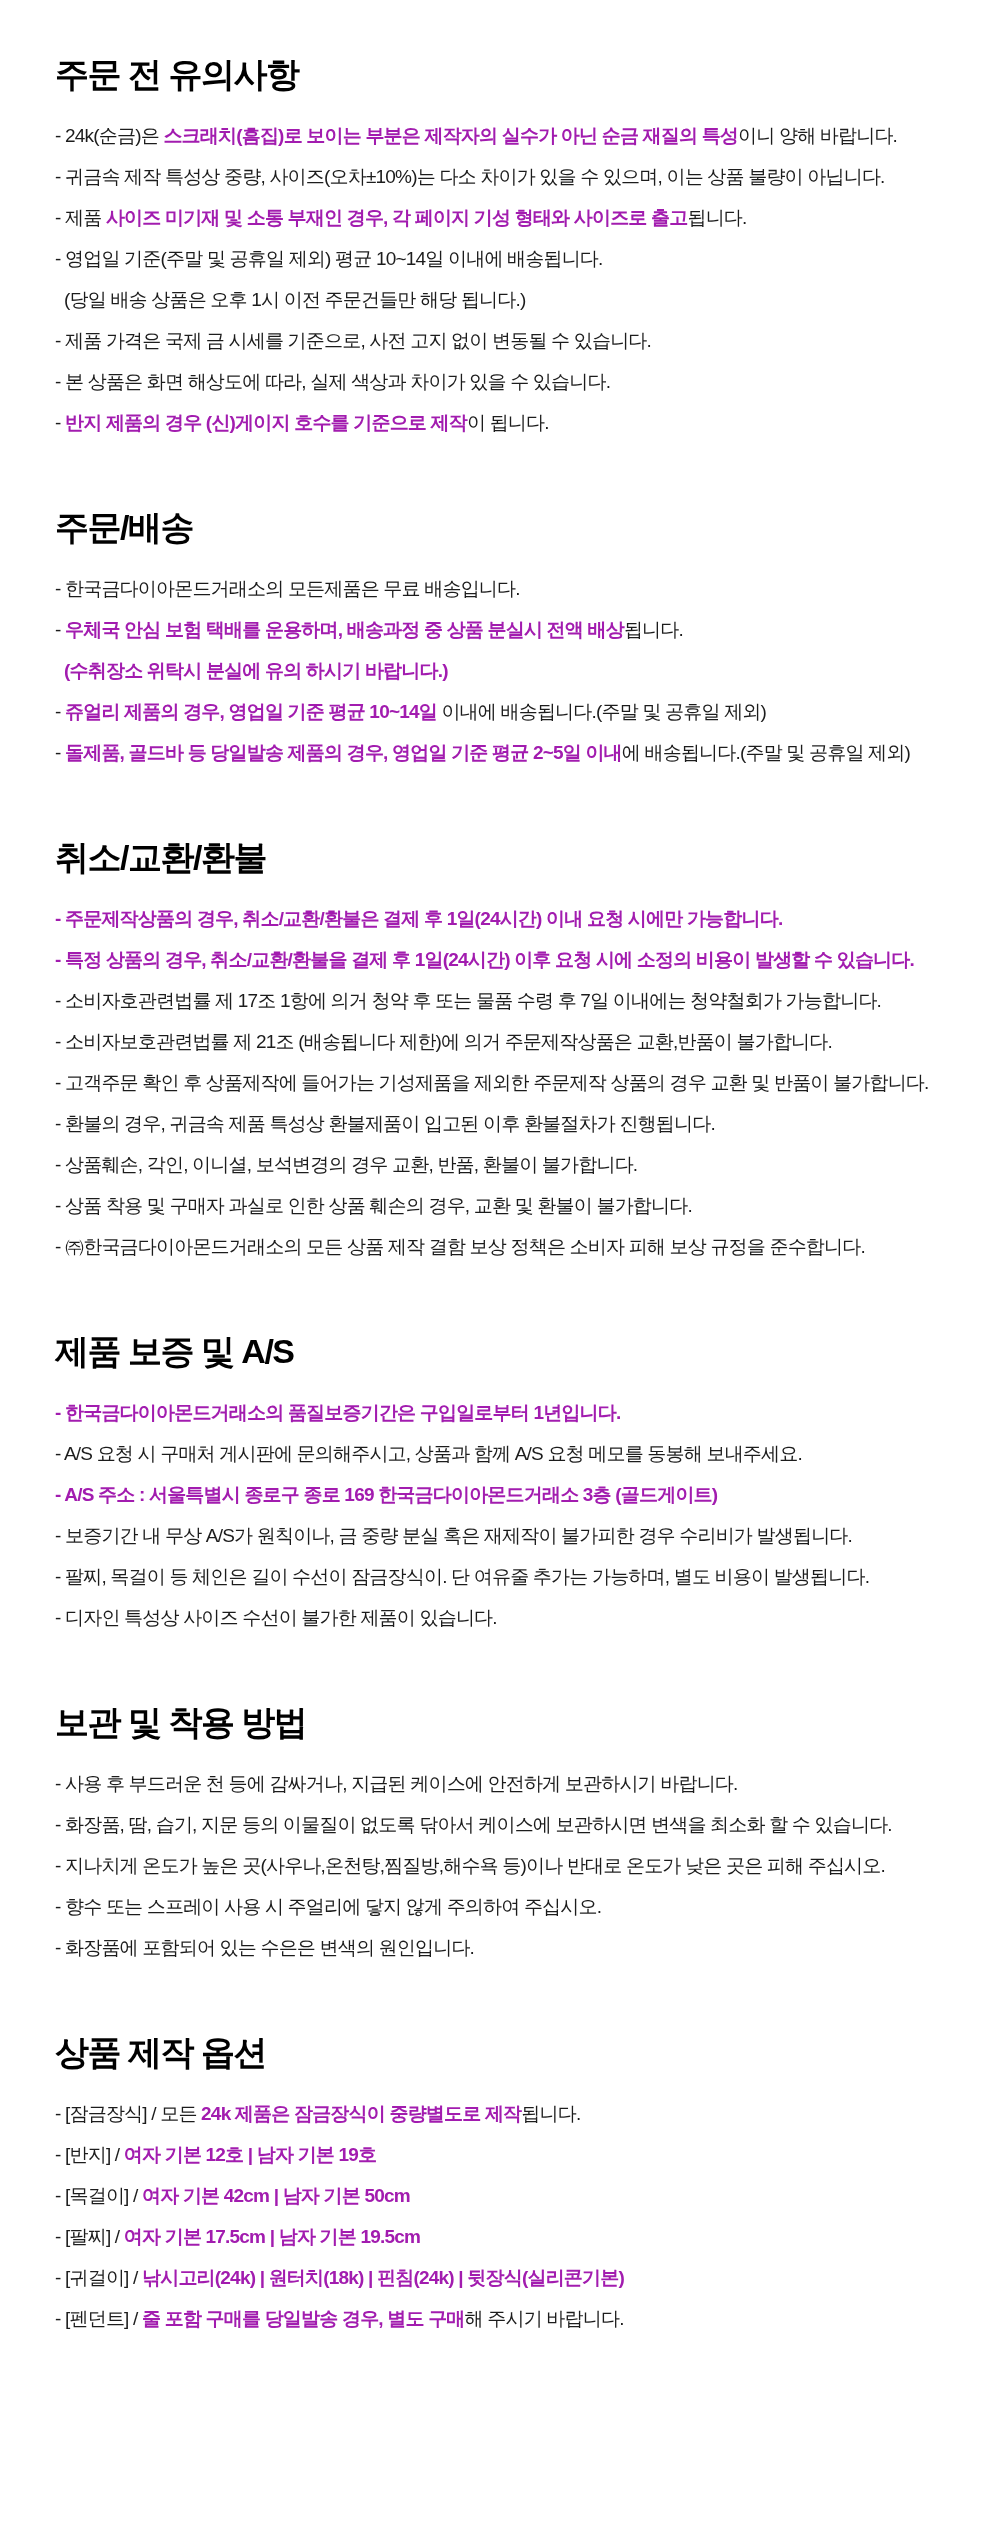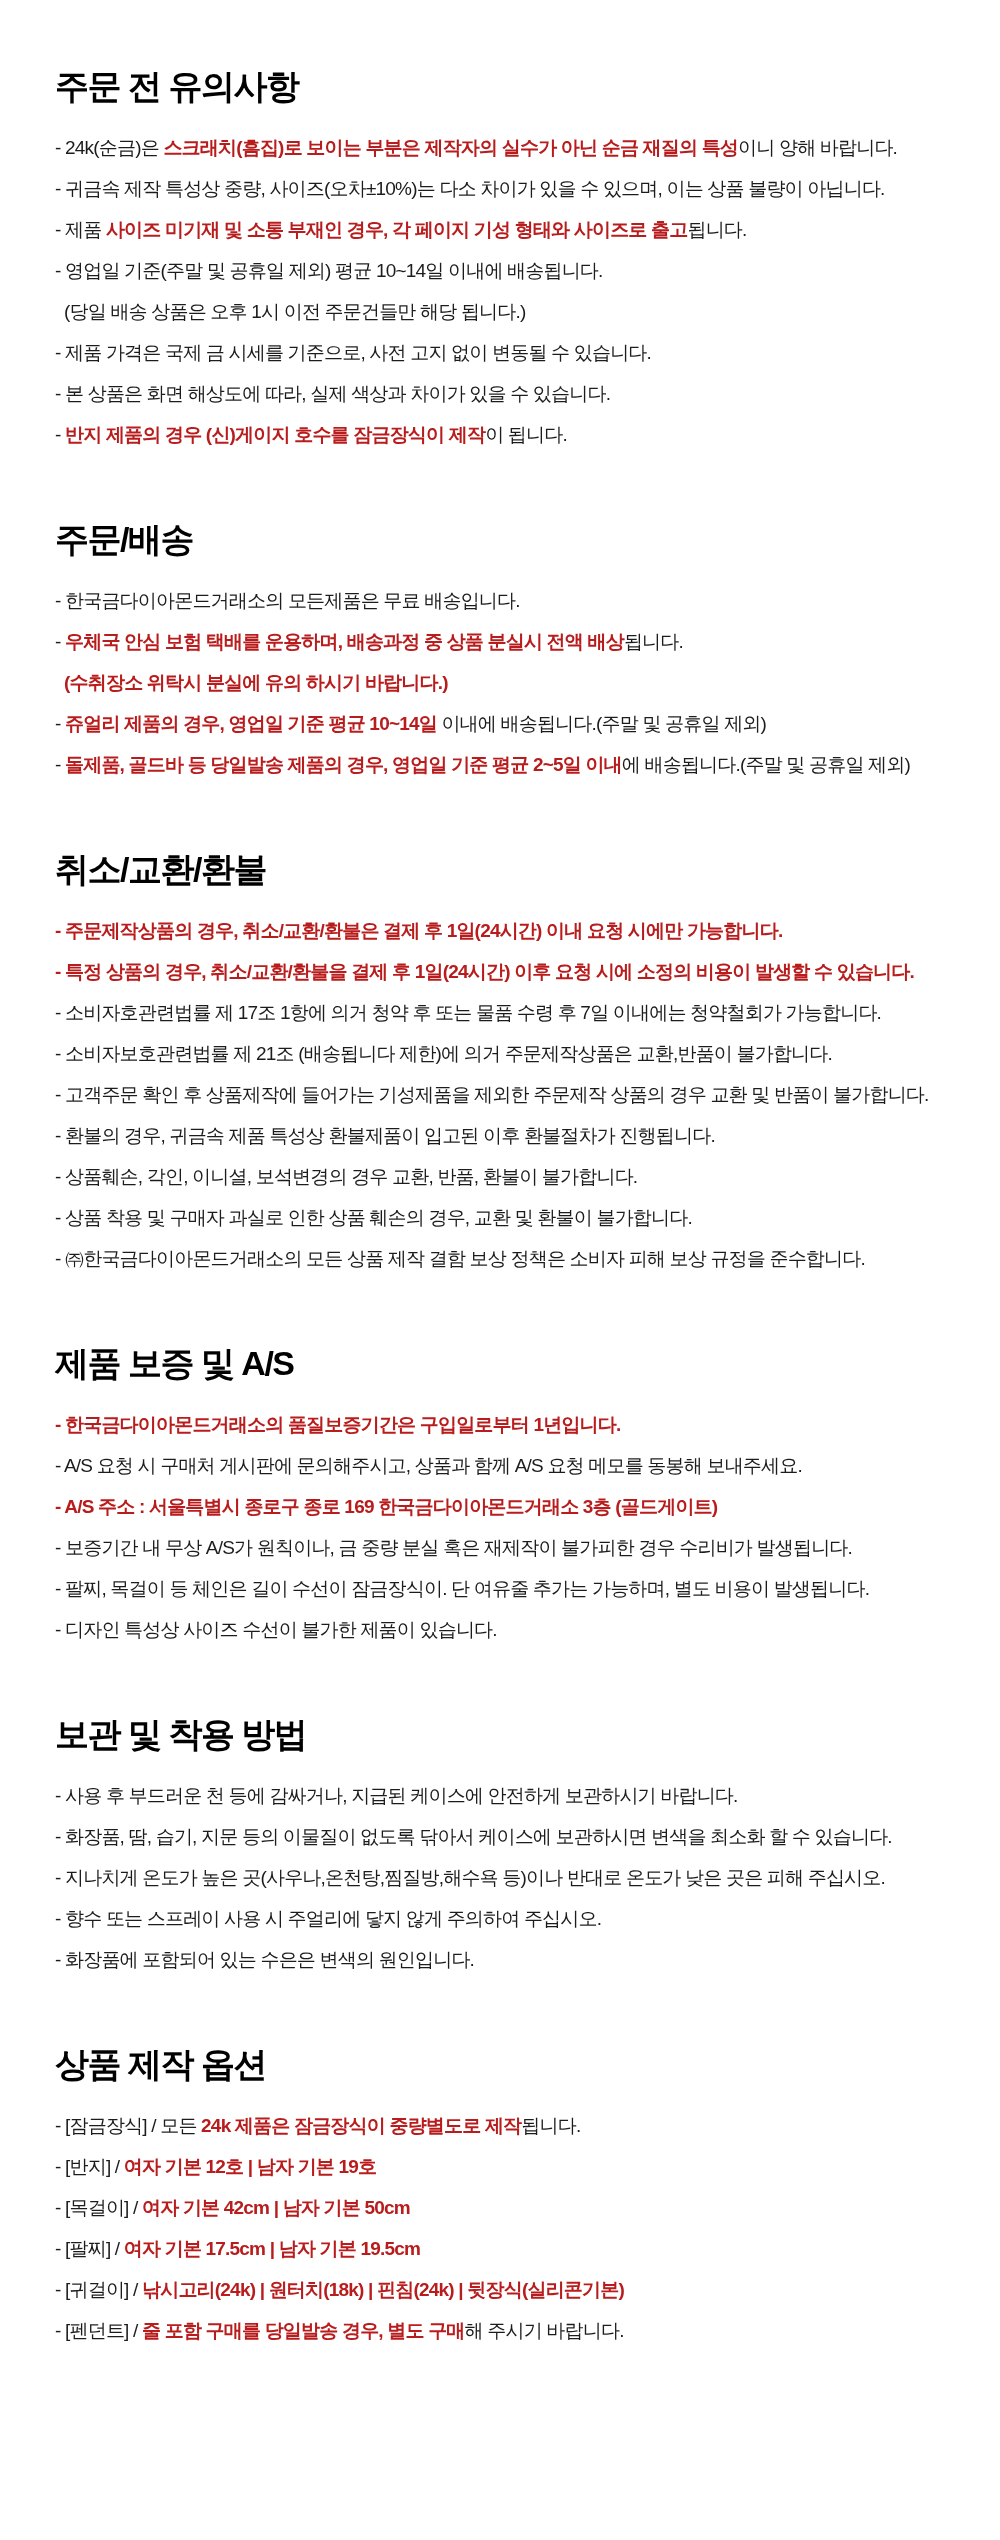--- a/index.html
+++ b/index.html
@@ -25,55 +25,55 @@
   }
   .notice-section:last-child {
     margin-bottom: 0;
   }
   .section-title {
     font-size: 34px;
     line-height: 40px;
     font-weight: 700;
     color: #000000;
     letter-spacing: -1.5px;
-    margin: 12px 0 30px 0;
+    margin: 0 0 30px 0;
   }
   .notice-line {
     font-size: 19px;
     line-height: 24px;
     margin: 0 0 17px 0;
     letter-spacing: -0.8px;
     white-space: nowrap;
     color: #1c1c1c;
   }
   .notice-line.indent {
     padding-left: 9px;
   }
   .seg {
     font-weight: 400;
   }
   .seg.bold {
     font-weight: 700;
-    color: #b91c1c;
+    color: #a21caf;
   }
 </style>
 </head>
 <body>
 
 <main class="page">
     <section class="notice-section">
       <h2 class="section-title">주문 전 유의사항</h2>
       <p class="notice-line"><span class="seg">- 24k(순금)은 </span><span class="seg bold">스크래치(흠집)로 보이는 부분은 제작자의 실수가 아닌 순금 재질의 특성</span><span class="seg">이니 양해 바랍니다.</span></p>
       <p class="notice-line"><span class="seg">- 귀금속 제작 특성상 중량, 사이즈(오차±10%)는 다소 차이가 있을 수 있으며, 이는 상품 불량이 아닙니다.</span></p>
       <p class="notice-line"><span class="seg">- 제품 </span><span class="seg bold">사이즈 미기재 및 소통 부재인 경우, 각 페이지 기성 형태와 사이즈로 출고</span><span class="seg">됩니다.</span></p>
       <p class="notice-line"><span class="seg">- 영업일 기준(주말 및 공휴일 제외) 평균 10~14일 이내에 배송됩니다.</span></p>
       <p class="notice-line indent"><span class="seg">(당일 배송 상품은 오후 1시 이전 주문건들만 해당 됩니다.)</span></p>
       <p class="notice-line"><span class="seg">- 제품 가격은 국제 금 시세를 기준으로, 사전 고지 없이 변동될 수 있습니다.</span></p>
       <p class="notice-line"><span class="seg">- 본 상품은 화면 해상도에 따라, 실제 색상과 차이가 있을 수 있습니다.</span></p>
-      <p class="notice-line"><span class="seg">- </span><span class="seg bold">반지 제품의 경우 (신)게이지 호수를 잠금장식이 제작</span><span class="seg">이 됩니다.</span></p>
+      <p class="notice-line"><span class="seg">- </span><span class="seg bold">반지 제품의 경우 (신)게이지 호수를 기준으로 제작</span><span class="seg">이 됩니다.</span></p>
     </section>
     <section class="notice-section">
       <h2 class="section-title">주문/배송</h2>
       <p class="notice-line"><span class="seg">- 한국금다이아몬드거래소의 모든제품은 무료 배송입니다.</span></p>
       <p class="notice-line"><span class="seg">- </span><span class="seg bold">우체국 안심 보험 택배를 운용하며, 배송과정 중 상품 분실시 전액 배상</span><span class="seg">됩니다.</span></p>
       <p class="notice-line indent"><span class="seg bold">(수취장소 위탁시 분실에 유의 하시기 바랍니다.)</span></p>
       <p class="notice-line"><span class="seg">- </span><span class="seg bold">쥬얼리 제품의 경우, 영업일 기준 평균 10~14일</span><span class="seg"> 이내에 배송됩니다.(주말 및 공휴일 제외)</span></p>
       <p class="notice-line"><span class="seg">- </span><span class="seg bold">돌제품, 골드바 등 당일발송 제품의 경우, 영업일 기준 평균 2~5일 이내</span><span class="seg">에 배송됩니다.(주말 및 공휴일 제외)</span></p>
     </section>
     <section class="notice-section">

